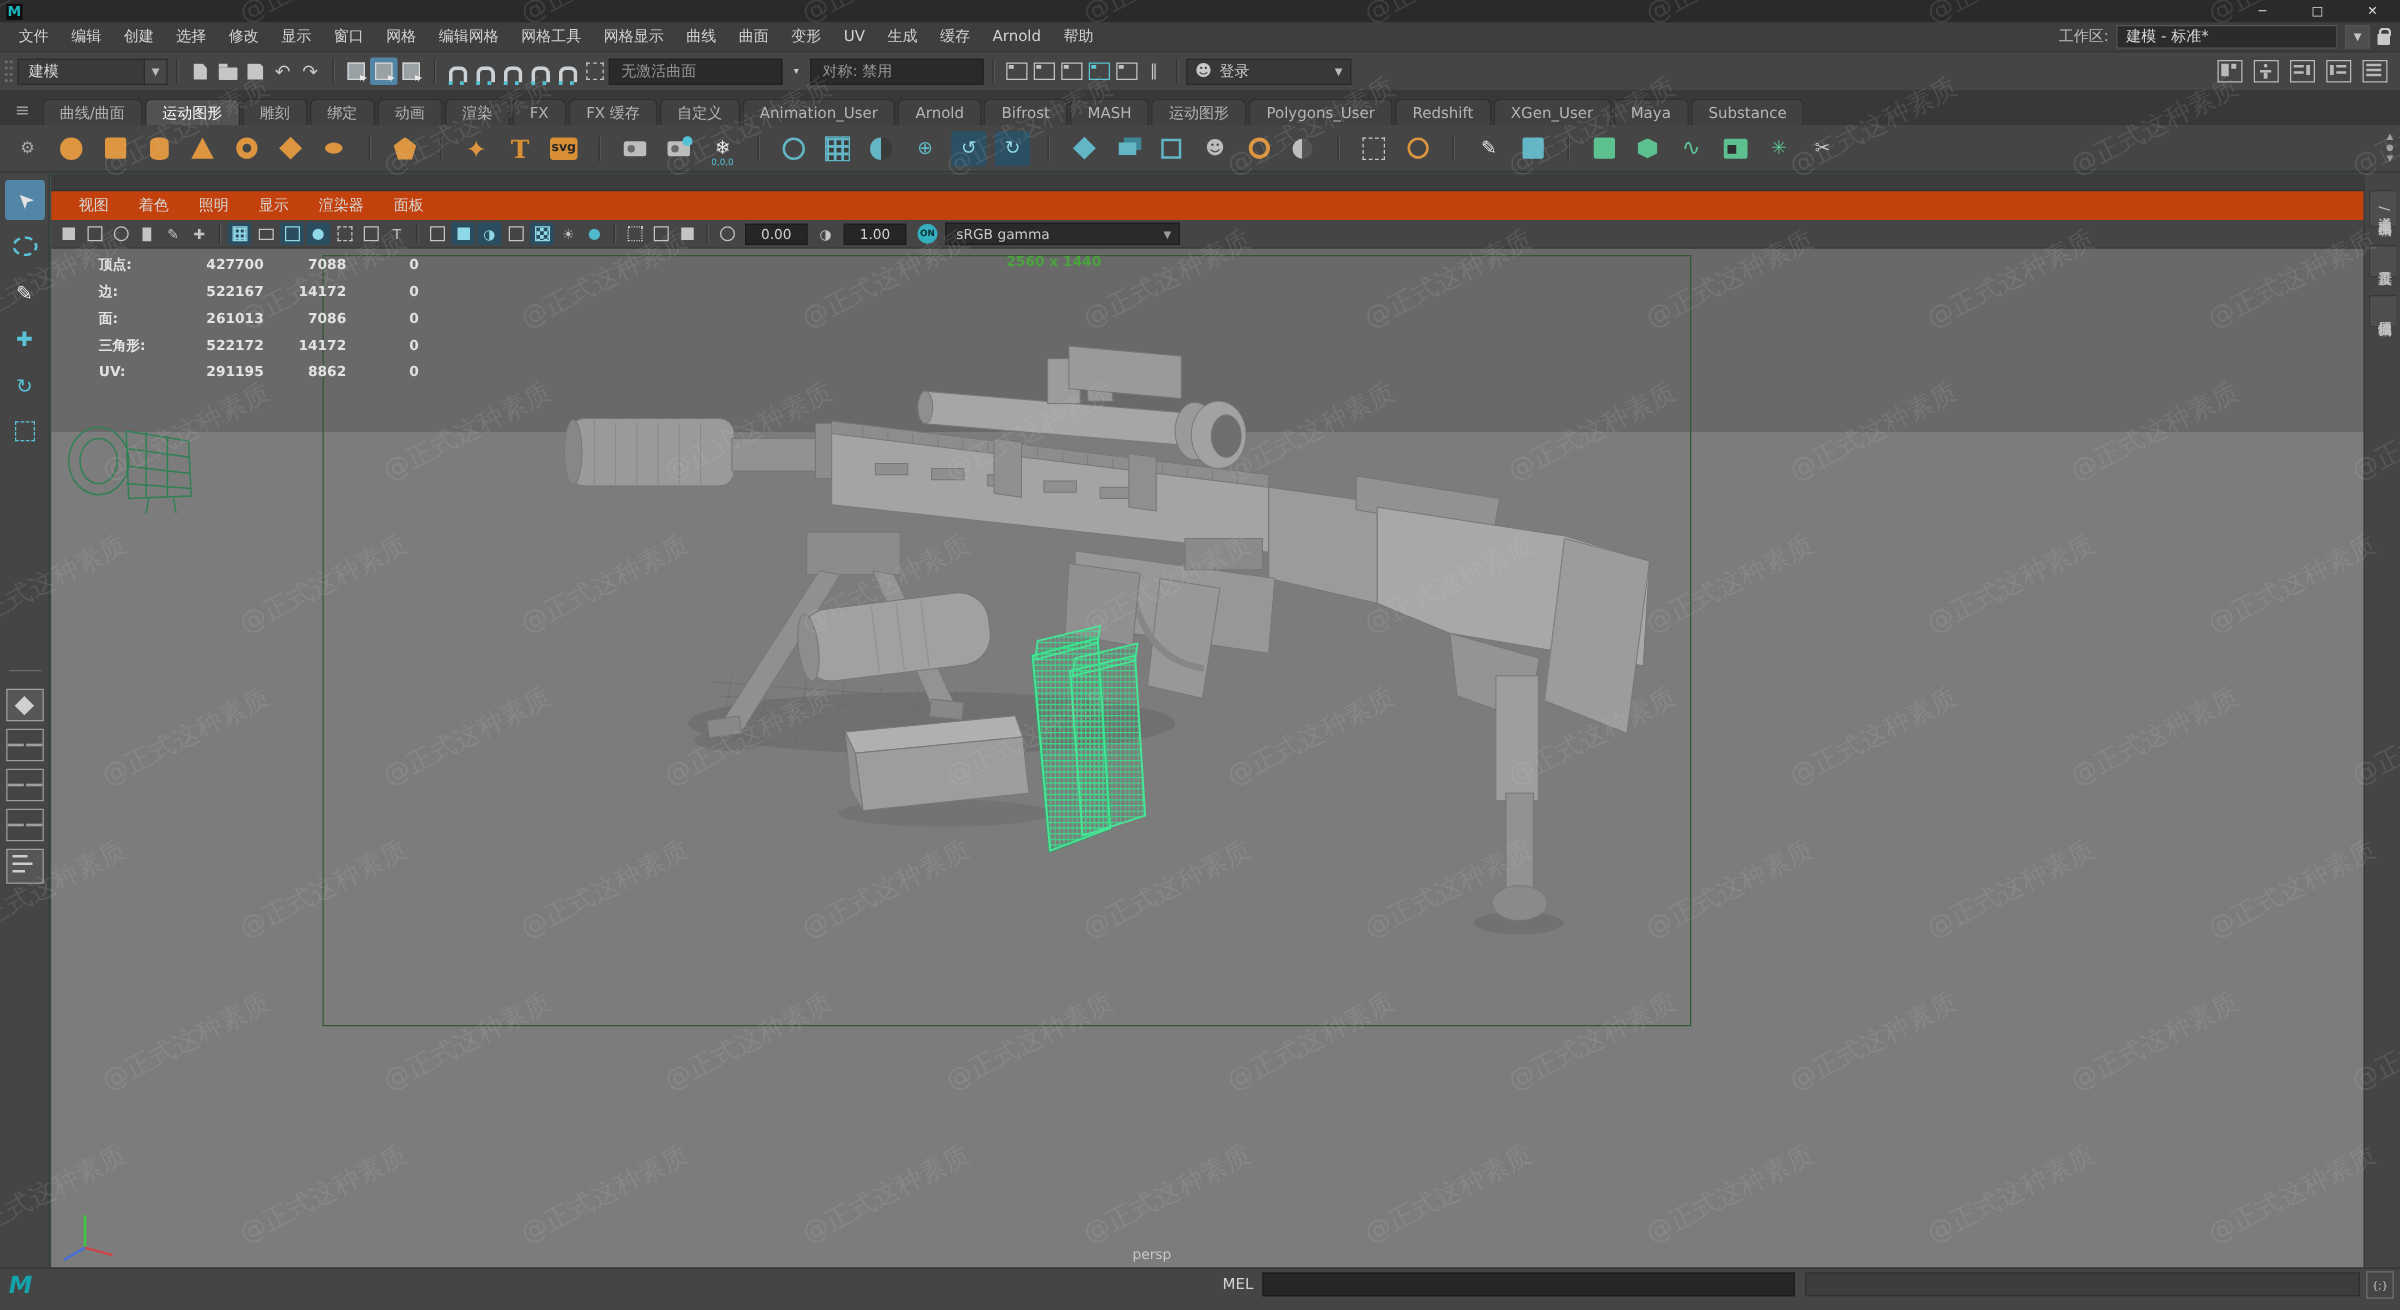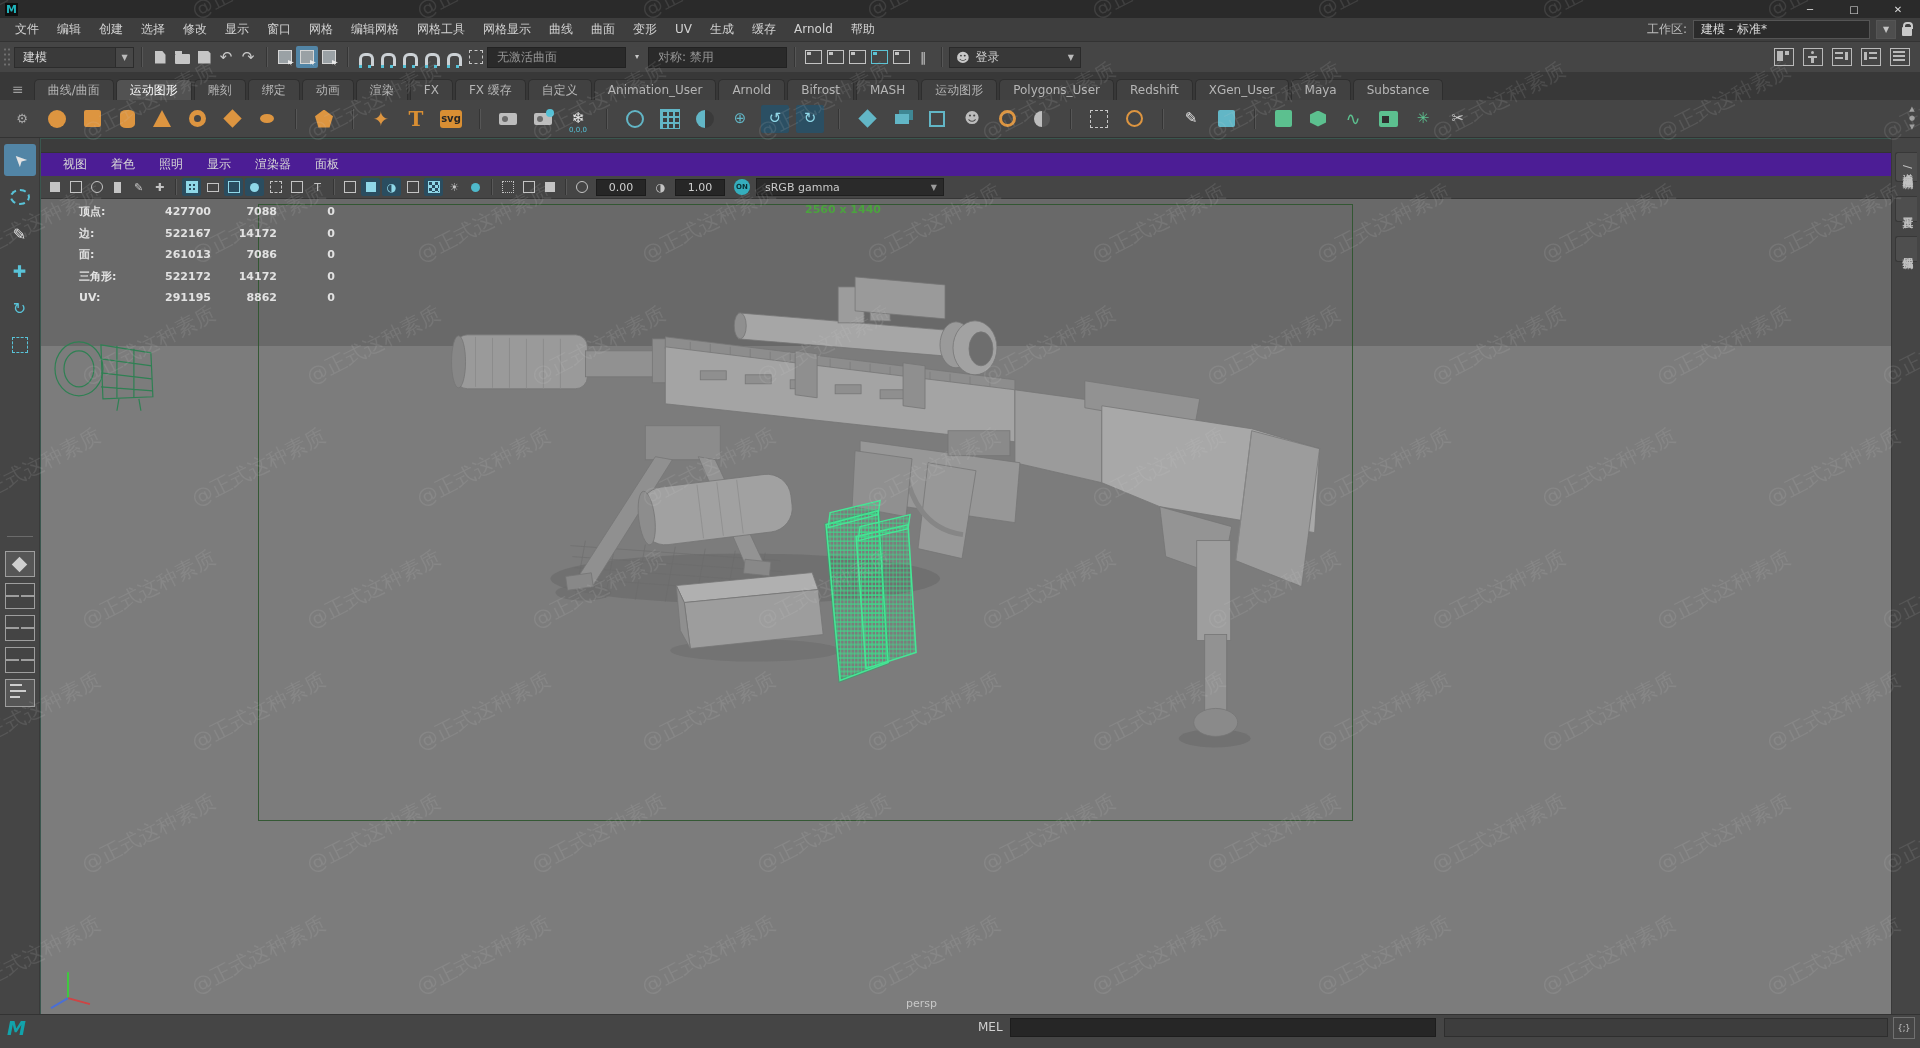--- a/index.html
+++ b/index.html
@@ -126,21 +126,21 @@
        justify-content:center;background:#565656;color:#cfcfcf;font-size:11px;}
   .lay.split{padding:0;display:grid;grid-template-columns:1fr 1fr;gap:2px;background:#444;}
   .lay.split i{background:#6e6e6e;border:1px solid #9e9e9e;}
   .lay .dmd{width:11px;height:11px;background:#cfcfcf;transform:rotate(45deg);}
   .outliner{width:28px;height:26px;border:1px solid #9e9e9e;background:#565656;position:relative;}
   .outliner i{position:absolute;left:4px;height:2px;background:#cdcdcd;}
   
   .vp{position:absolute;left:40px;top:0;width:1852px;height:876px;border:1px solid #3a574f;
       box-sizing:border-box;background:#454545;}
   .vp-gap{height:13px;background:#3c3c3c;border-bottom:1px solid #333;}
-  .vp-menubar{height:23px;display:flex;align-items:center;padding-left:10px;background:#4c1d95;}
+  .vp-menubar{height:23px;display:flex;align-items:center;padding-left:10px;background:#c2410c;}
   .vp-menu{padding:0 12px;color:#d6d6d6;}
   .vp-toolbar{height:22px;display:flex;align-items:center;background:#454545;
               border-bottom:1px solid #363636;padding-left:4px;gap:2px;}
   .vpi{width:19px;height:18px;display:flex;align-items:center;justify-content:center;border-radius:2px;
        color:#c4c4c4;font-size:11px;flex:0 0 auto;}
   .vpi.on{background:#2a4d60;color:#8fd8e8;}
   .vpi .sq{width:10px;height:10px;border:1px solid currentColor;}
   .vpi .sqf{width:10px;height:10px;background:currentColor;}
   .vpi .cir{width:10px;height:10px;border-radius:50%;border:1px solid currentColor;}
   .vpi .cirf{width:9px;height:9px;border-radius:50%;background:currentColor;}

